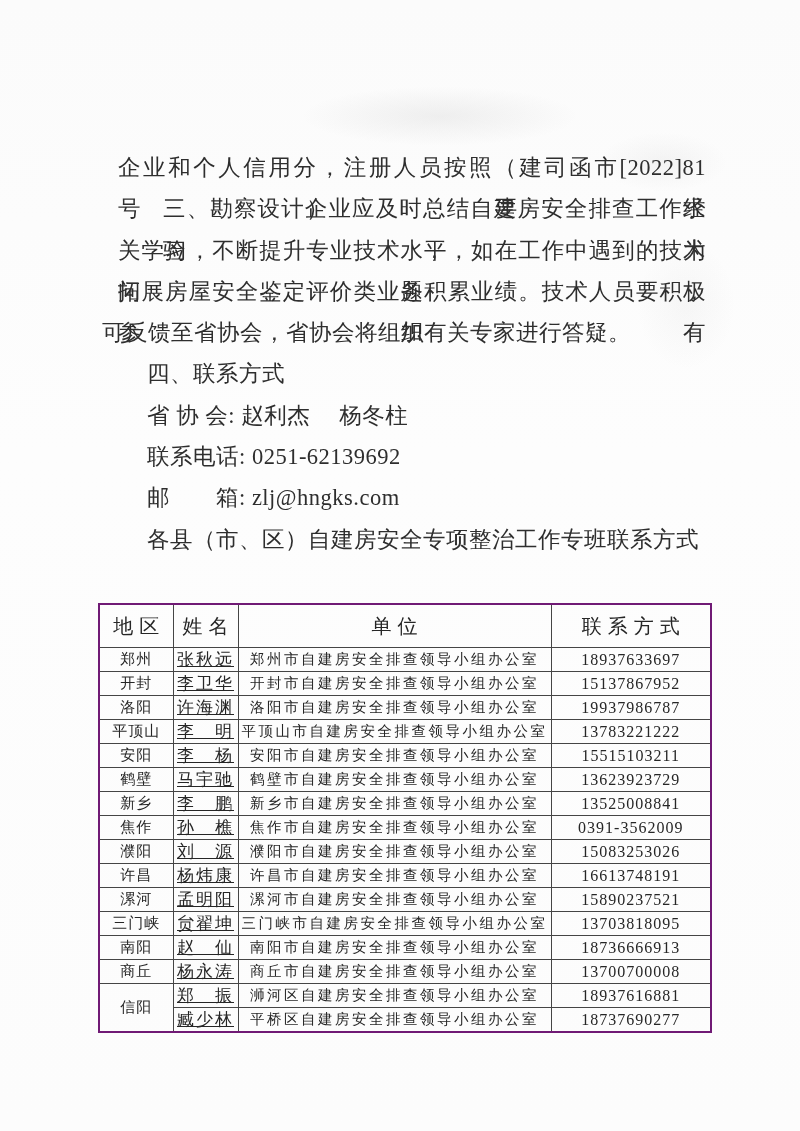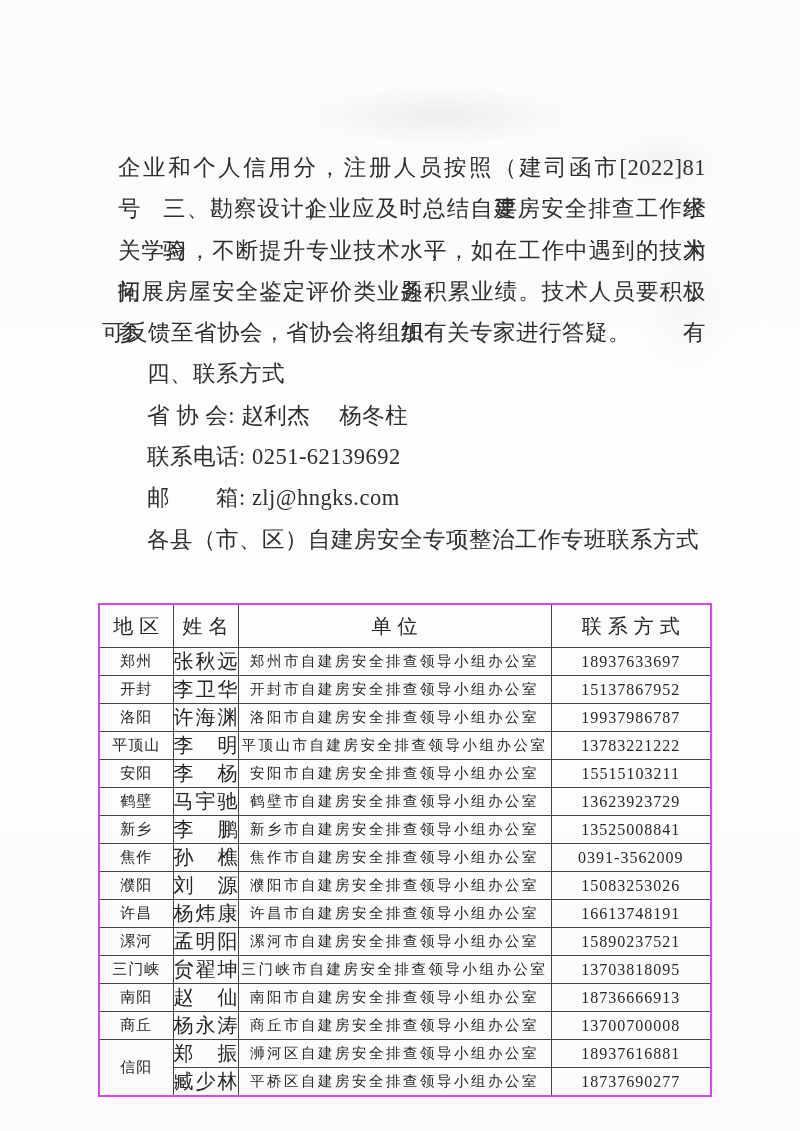--- a/index.html
+++ b/index.html
@@ -61,30 +61,30 @@
   .doc-table td, .doc-table th {
     border: 1px solid #454545;
     padding: 0;
     text-align: center;
     vertical-align: middle;
     font-weight: normal;
     overflow: hidden;
     white-space: nowrap;
     color: #262626;
   }
-  .doc-table { border: 2px solid #d946ef; }
+  .doc-table { border: 2px solid #701a75; }
   .doc-table thead th {
     height: 42px;
     font-size: 20px;
     letter-spacing: 6px;
     text-indent: 6px;
   }
   .doc-table tbody td { height: 22px; }
   .cell-region { font-size: 15px; letter-spacing: 1px; }
-  .cell-name   { font-size: 20px; letter-spacing: 2px; }
+  .cell-name   { font-size: 17px; letter-spacing: 2px; text-decoration: underline; }
   .cell-unit   { font-size: 14.5px; letter-spacing: 2.5px; margin-top: 36px; }
   .cell-contact{ font-size: 16px; letter-spacing: 1px; font-family: "Liberation Serif", "DejaVu Serif", serif; }
 </style>
 </head>
 <body>
 
 <div class="scan-artifact sa1"></div>
 <div class="scan-artifact sa2"></div>
 <div class="scan-artifact sa3"></div>
 

